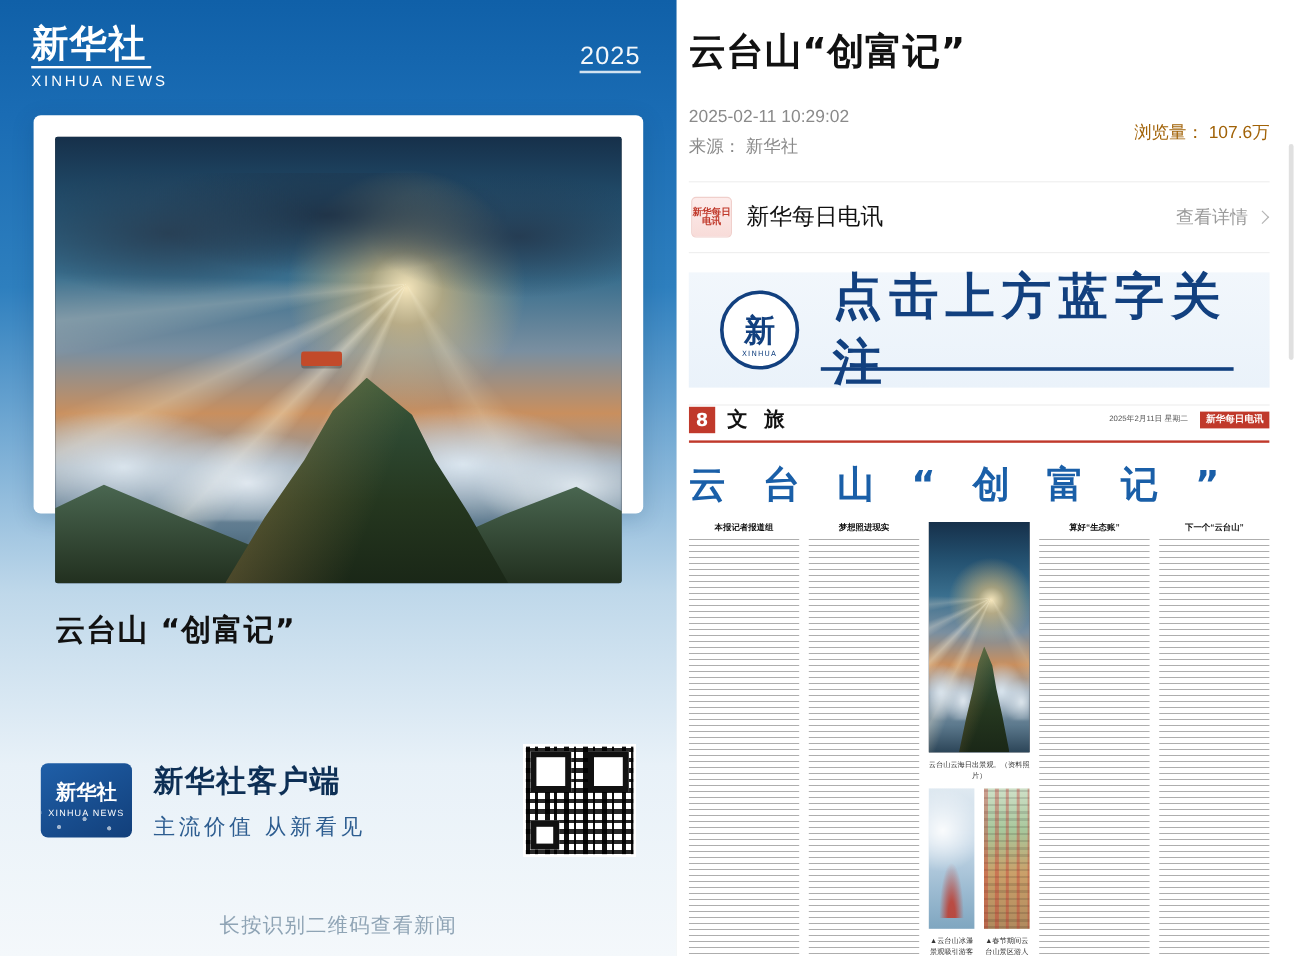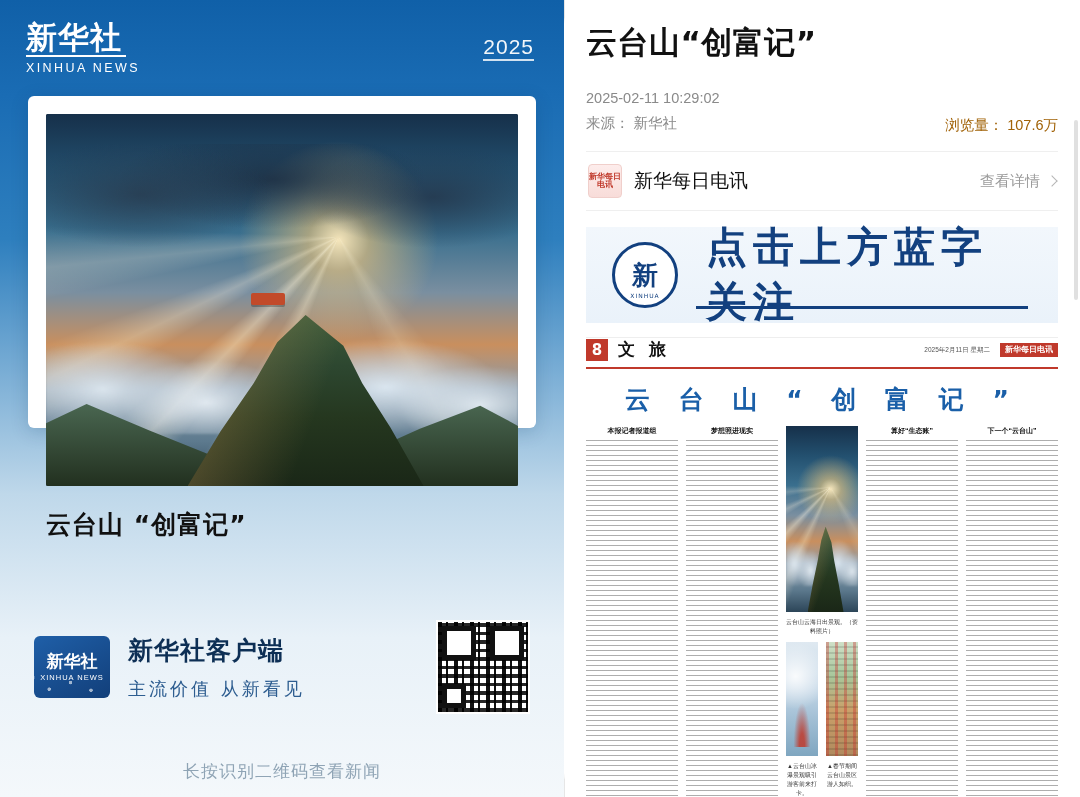--- a/index.html
+++ b/index.html
@@ -180,29 +180,28 @@
   .qr::after { right:4px; top:4px; }
   .qr .q3 { left:4px; bottom:4px; }
   .hint {
     text-align:center; color:#8fa4b5; font-size:17px; margin-top: 46px; letter-spacing:1px;
     font-family:"DejaVu Sans",sans-serif;
   }
 
   
   .right {
     flex: 1 1 auto; height: 797px; background:#fff; position: relative;
-    padding: 18px 22px 0 22px;
-    border-radius: 24px;
+    padding: 18px 22px 0 10px;
   }
   .art-title {
     font-size: 31px; font-weight: bold; color:#111; letter-spacing:.5px;
     font-family:"DejaVu Sans",sans-serif; margin-top: 4px;
   }
   .meta-row {
-    display:flex; align-items:flex-end; justify-content:space-between;
+    display:flex; align-items:center; justify-content:space-between;
     margin-top: 22px;
   }
   .meta-left { color:#8a8a8a; font-size:14.5px; line-height: 1.7; }
   .meta-right { color:#a16207; font-size:14.5px; }
   .src-row {
     margin-top: 16px;
     display:flex; align-items:center;
     border-top: 1px solid #efefef;
     border-bottom: 1px solid #efefef;
     padding: 12px 2px;
@@ -270,21 +269,21 @@
     font-family:"DejaVu Sans",sans-serif;
   }
   .pg-sec { font-size: 17px; color:#111; font-weight:bold; letter-spacing:4px; font-family:"DejaVu Sans",sans-serif; }
   .pg-right { margin-left:auto; display:flex; align-items:center; gap:10px; }
   .pg-date { font-size: 6.5px; color:#555; line-height:1.3; text-align:right; }
   .pg-mast {
     background:#c0392b; color:#fff; font-size:8px; font-weight:bold; padding:3px 5px;
     line-height:1.05; text-align:center; font-family:"DejaVu Sans",sans-serif;
   }
   .paper-title {
-    text-align:center; color:#1a5fa8; font-size: 25px; font-weight:bold;
+    color:#1a5fa8; font-size: 31px; font-weight:bold;
     letter-spacing: 10px; margin: 14px 0 10px 0; font-family:"DejaVu Sans",sans-serif;
   }
   .paper-body { display:flex; gap: 8px; height: 372px; }
   .col { flex: 0 0 92px; }
   .col .colhead {
     font-size: 7px; font-weight:bold; color:#111; text-align:center; margin-bottom:4px;
   }
   .tlines {
     background: repeating-linear-gradient(180deg,#6b6b6b 0 1px, rgba(255,255,255,0) 1px 5px);
     height: 100%;

